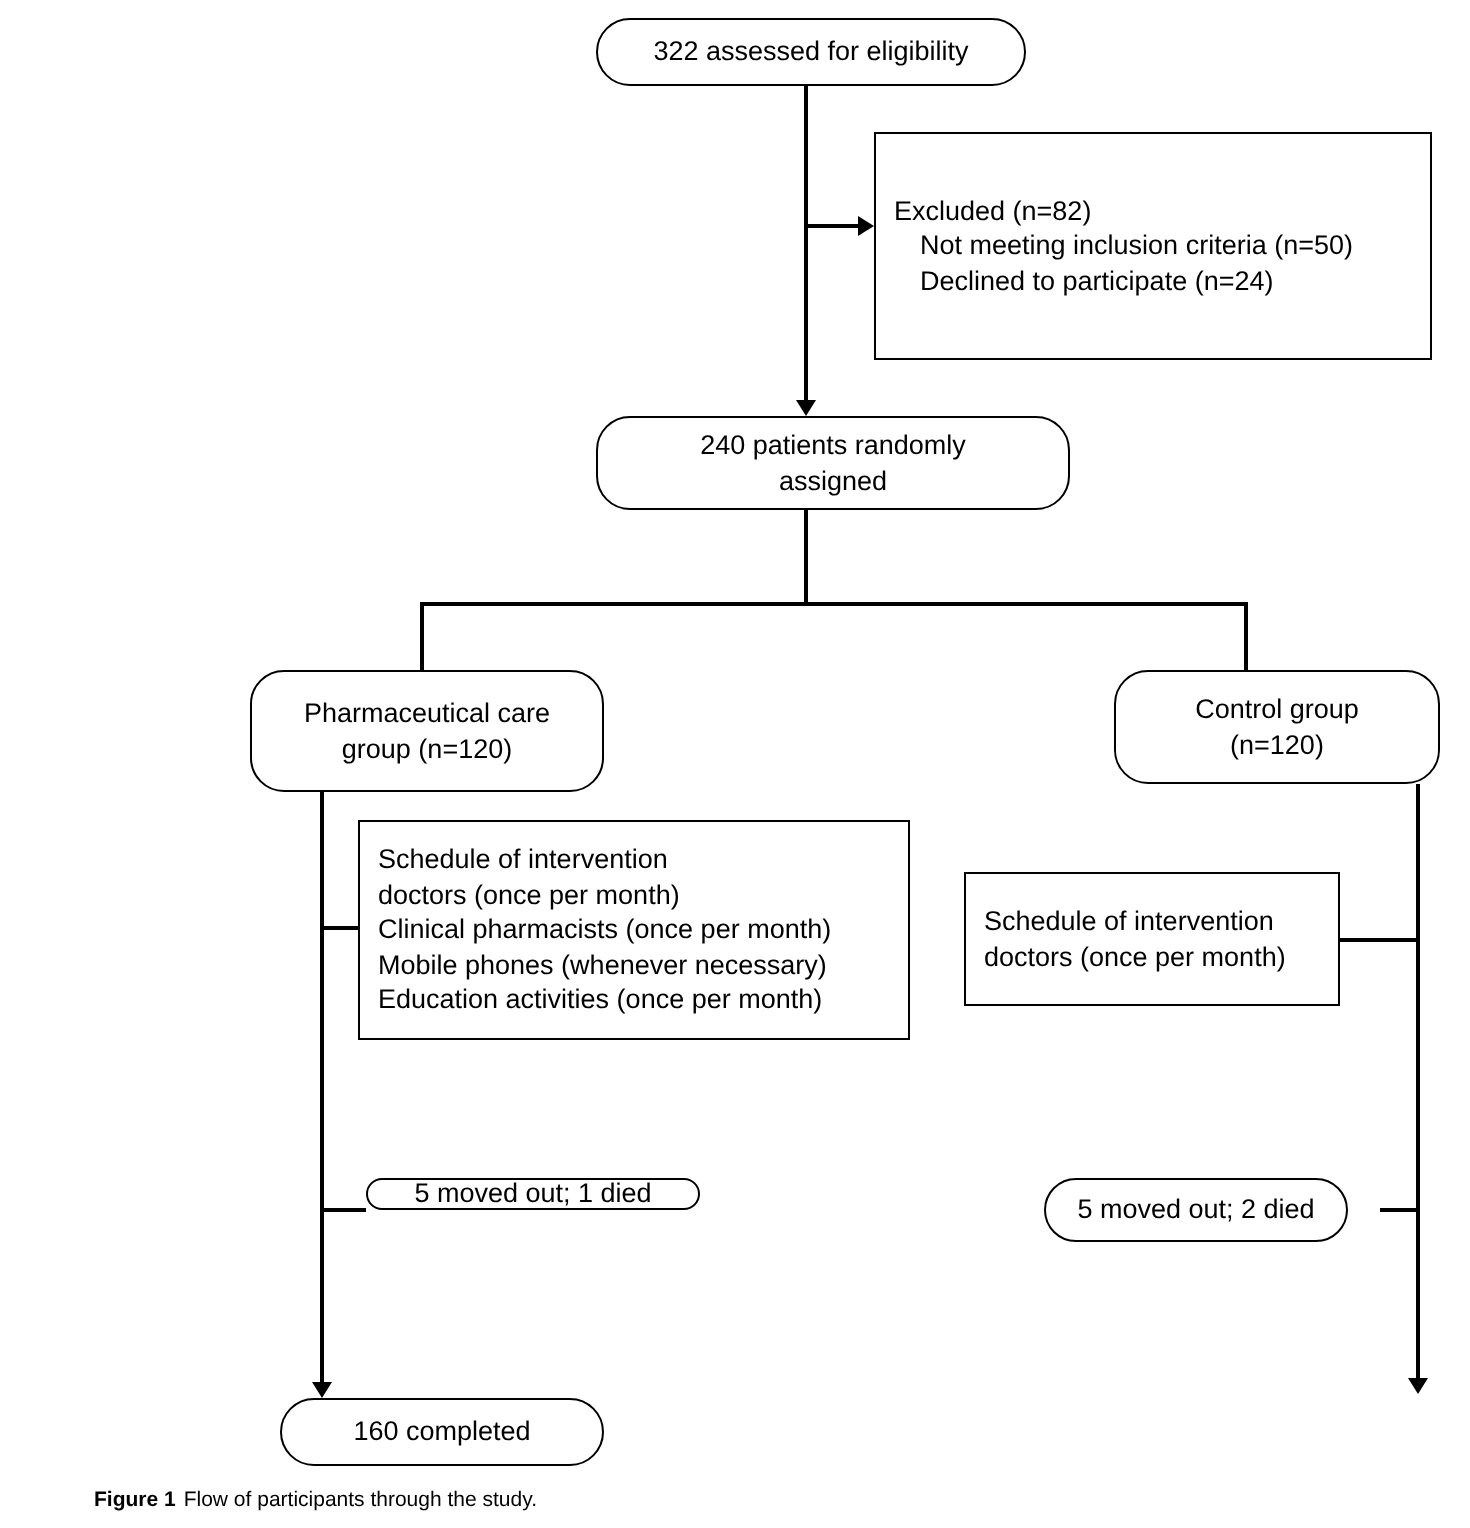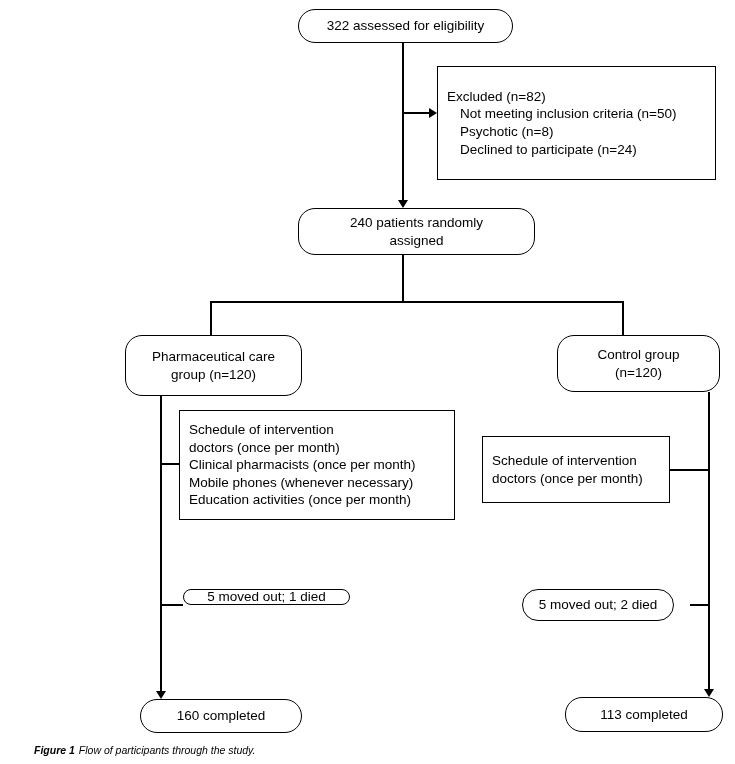--- a/index.html
+++ b/index.html
@@ -89,25 +89,24 @@
     border-left: 8px solid #000000;
   }
   .a-assigned  { left: 398px; top: 200px; }
   .a-excluded  { left: 429px; top: 108px; }
   .a-pharm-completed   { left: 156px; top: 691px; }
   .a-control-completed { left: 704px; top: 689px; }
 
   
   .caption {
     position: absolute;
-    left: 34px;
+    left: 47px;
     top: 744px;
     font-size: 10.5px;
     color: #000000;
-    font-style: italic;
   }
   .caption .cap-label { font-weight: bold; margin-right: 4px; }
 </style>
 </head>
 <body>
 
 <div class="canvas">
 
   <div class="line l-elig-down"></div>
   <div class="line l-excl-stub"></div>
@@ -127,21 +126,20 @@
   <div class="arrow-down  a-pharm-completed"></div>
   <div class="arrow-down  a-control-completed"></div>
 
   <div class="box centered b-eligibility">
     <div>322 assessed for eligibility</div>
   </div>
 
   <div class="box leftalign b-excluded">
     <div>Excluded (n=82)</div>
     <div class="indent">Not meeting inclusion criteria (n=50)</div>
-    <div class="indent">Psychotic (n=8)</div>
     <div class="indent">Declined to participate (n=24)</div>
   </div>
 
   <div class="box centered b-assigned">
     <div>240 patients randomly</div>
     <div>assigned</div>
   </div>
 
   <div class="box centered b-pharm-group">
     <div>Pharmaceutical care</div>
@@ -171,21 +169,18 @@
   </div>
 
   <div class="box centered b-control-dropout">
     <div>5 moved out; 2 died</div>
   </div>
 
   <div class="box centered b-pharm-completed">
     <div>160 completed</div>
   </div>
 
-  <div class="box centered b-control-completed">
-    <div>113 completed</div>
-  </div>
 
   <div class="caption">
     <span class="cap-label">Figure 1</span><span>Flow of participants through the study.</span>
   </div>
 
 </div>
 
 </body></html>

